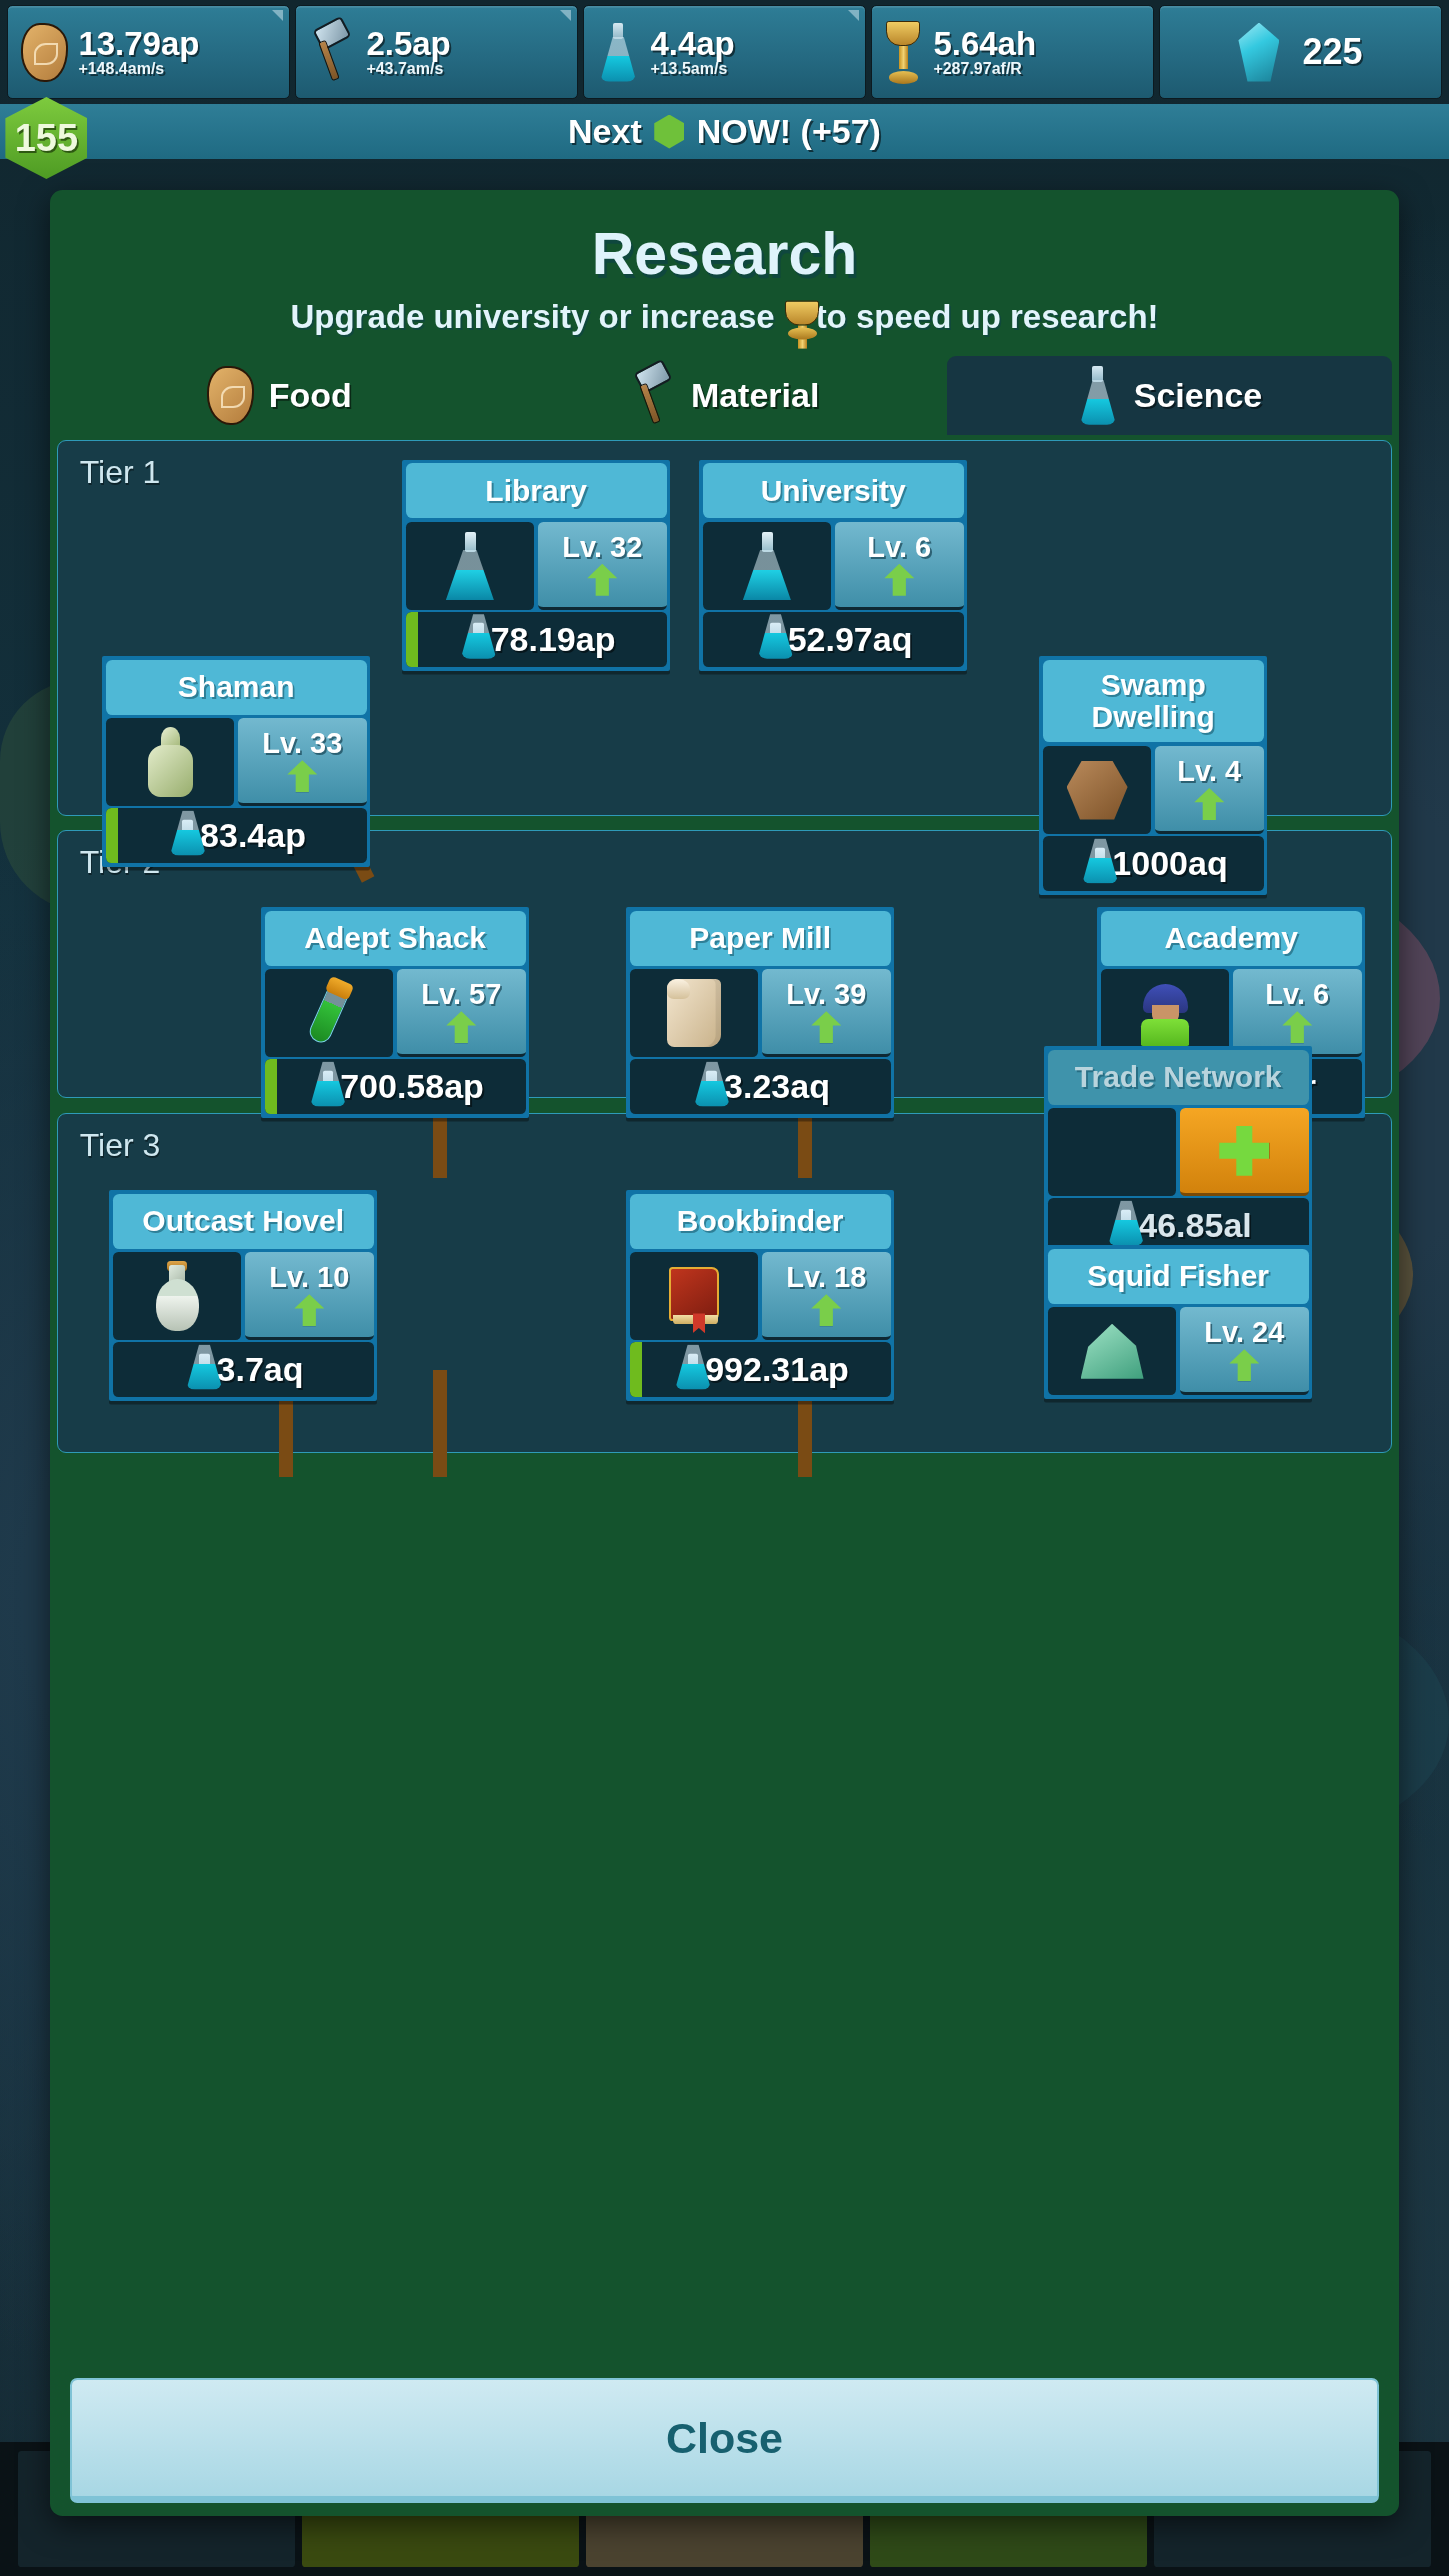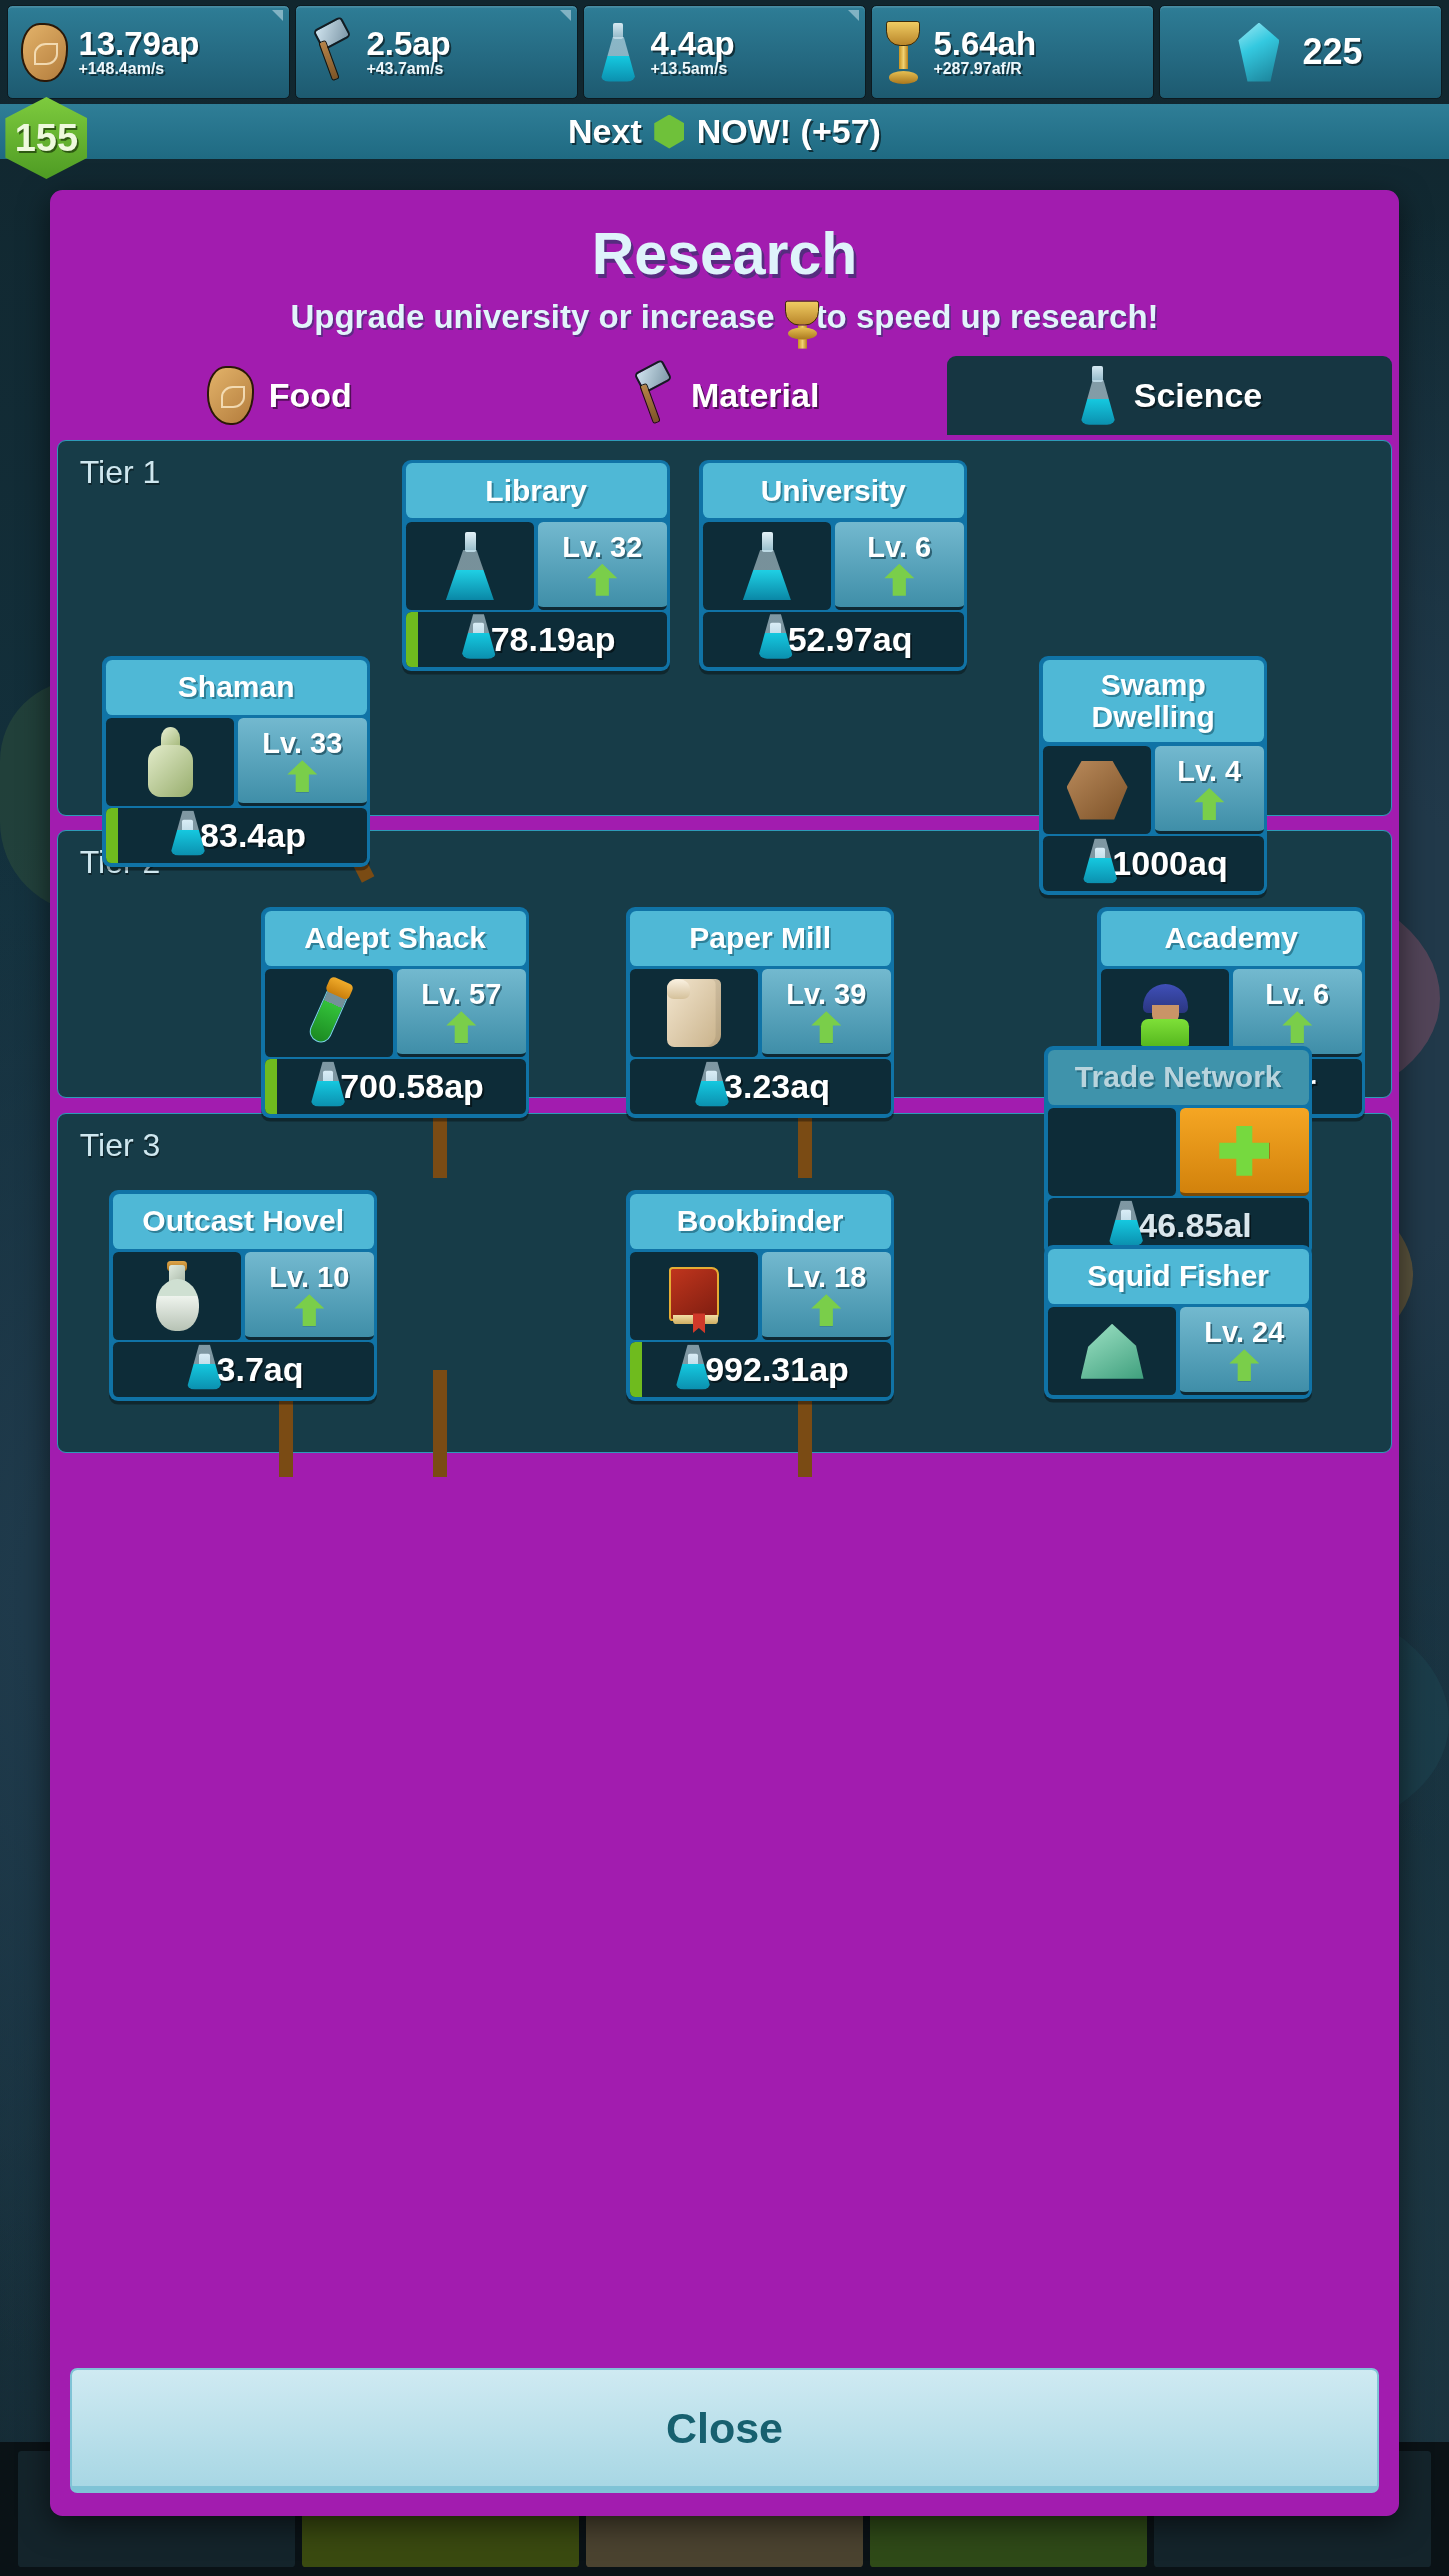--- a/index.html
+++ b/index.html
@@ -121,23 +121,23 @@
     display: flex; align-items: center; justify-content: center; z-index: 45;
   }
   .lvlbadge span {
     font-size: 38px; font-weight: bold; color: #eef9dd;
     text-shadow: 1.8px 1.8px 0 rgba(30,60,10,.75);
   }
 
   
   .modal {
     position: absolute; left: 50px; top: 190px; width: 1349px; height: 2326px;
-    background: #a21caf; border-radius: 12.5px; z-index: 30;
+    background: #14532d; border-radius: 12.5px; z-index: 30;
     box-shadow: 0 9px 30px rgba(0,0,0,.55);
-    display: flex; flex-direction: column; padding: 0 0 19px 0;
+    display: flex; flex-direction: column; padding: 0 0 9px 0;
   }
   .modal-title {
     text-align: center; font-size: 59px; font-weight: bold; color: #dff3fb;
     text-shadow: 2.7px 3.6px 0 rgba(10,60,80,.5); margin: 30px 0 9px;
   }
   .modal-sub {
     text-align: center; font-size: 33px; font-weight: bold; color: #e2f4fb;
     text-shadow: 1.8px 1.8px 0 rgba(10,60,80,.45);
     display: flex; align-items: center; justify-content: center; gap: 9px;
     margin-bottom: 19.7px;
@@ -176,21 +176,21 @@
   .tier2 { top: 390px; height: 268px; }
   .tier3 { top: 673px; height: 340px; }
 
   
   .conn { position: absolute; background: #7a4b14; z-index: 1; }
   .conn.hl { background: #f6a318; }
 
   
   .card {
     position: absolute; z-index: 5;
-    background: #1073a6; border-radius: 9px; padding: 3.6px;
+    background: #1073a6; border-radius: 2px; padding: 3.6px;
     box-shadow: 0 3.6px 0 rgba(0,0,0,.35);
   }
   .card .cname {
     background: #4fb8d6; border-radius: 6.3px;
     font-size: 30px; font-weight: bold; color: #ffffff;
     text-shadow: 1.8px 1.8px 0 rgba(20,80,100,.55);
     text-align: center; padding: 9px 7.2px; line-height: 1.08;
     min-height: 55px; display: flex; align-items: center; justify-content: center;
   }
   .card .crow { display: flex; gap: 3.6px; margin-top: 3.6px; }

